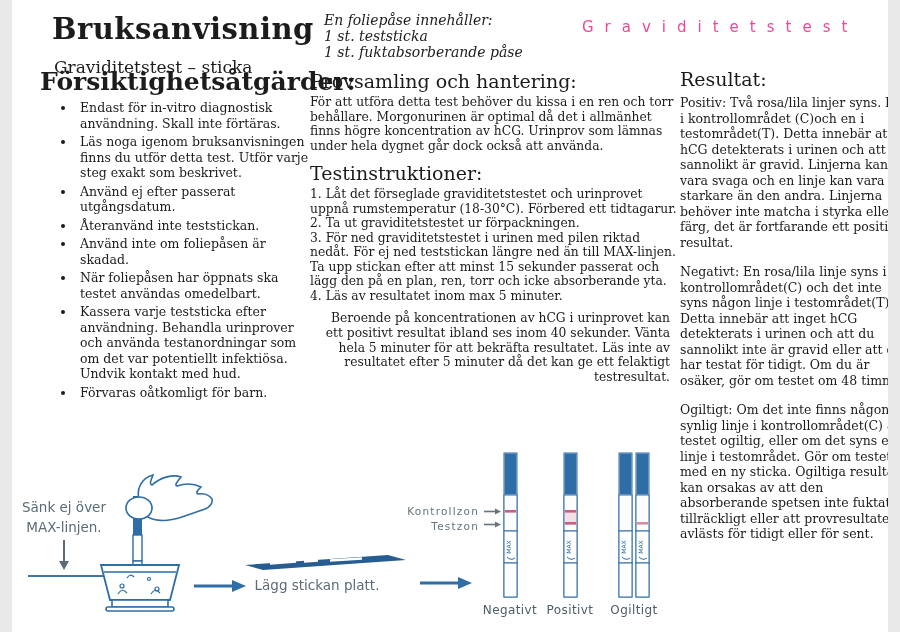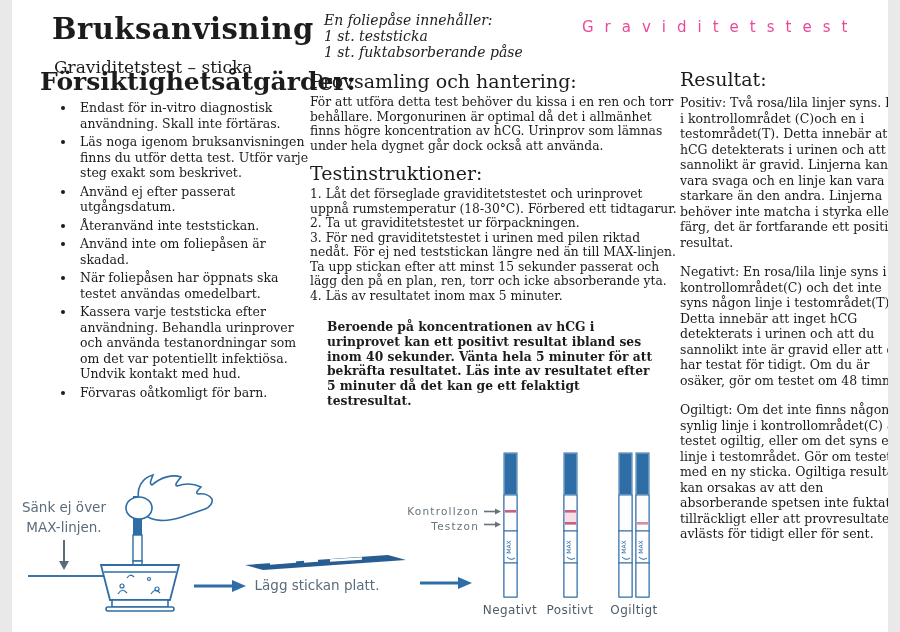--- a/index.html
+++ b/index.html
@@ -20,21 +20,21 @@
 
   .col1-heading { left:28px; top:67px; font-size:25px; font-weight:bold; }
   .precautions-list { left:34px; top:92px; width:240px; margin:8px; padding:0 0 0 22px; }
   .precautions-list li { font-size:12.5px; line-height:15.5px; margin:0 0 3px 0; padding-left:4px; }
 
   .col2 { left:298px; top:70px; width:368px; }
   .col2 h2 { margin:0 0 3px 0; font-size:19px; font-weight:normal; }
   .col2 .body { font-size:12.3px; line-height:14.5px; margin:0 0 9px 0; }
   .col2 .steps div { font-size:12.3px; line-height:14.5px; }
   .col2 .steps { }
-  .col2 .warning { font-size:12.3px; line-height:14.8px; font-weight:bold; margin:17px; }
+  .col2 .warning { font-size:12.3px; line-height:14.8px; font-weight:normal; margin:8px;text-align:right; }
 
   .col3 { left:668px; top:68px; width:230px; }
   .col3 h2 { margin:0 0 5px 0; font-size:19px; font-weight:normal; }
   .col3 p { font-size:12.5px; line-height:15.5px; margin:0 0 14px 0; }
 
   .diagram-svg { left:0; top:438px; width:900px; height:194px; }
   svg text { font-family:"DejaVu Sans", sans-serif; }
   .lbl-gray { fill:#5b6b78; font-size:13.5px; font-weight:500; }
   .lbl-zone { fill:#66747e; font-size:10.5px; letter-spacing:1.2px; }
   .lbl-result { fill:#4e5c66; font-size:12px; letter-spacing:0.4px; }

